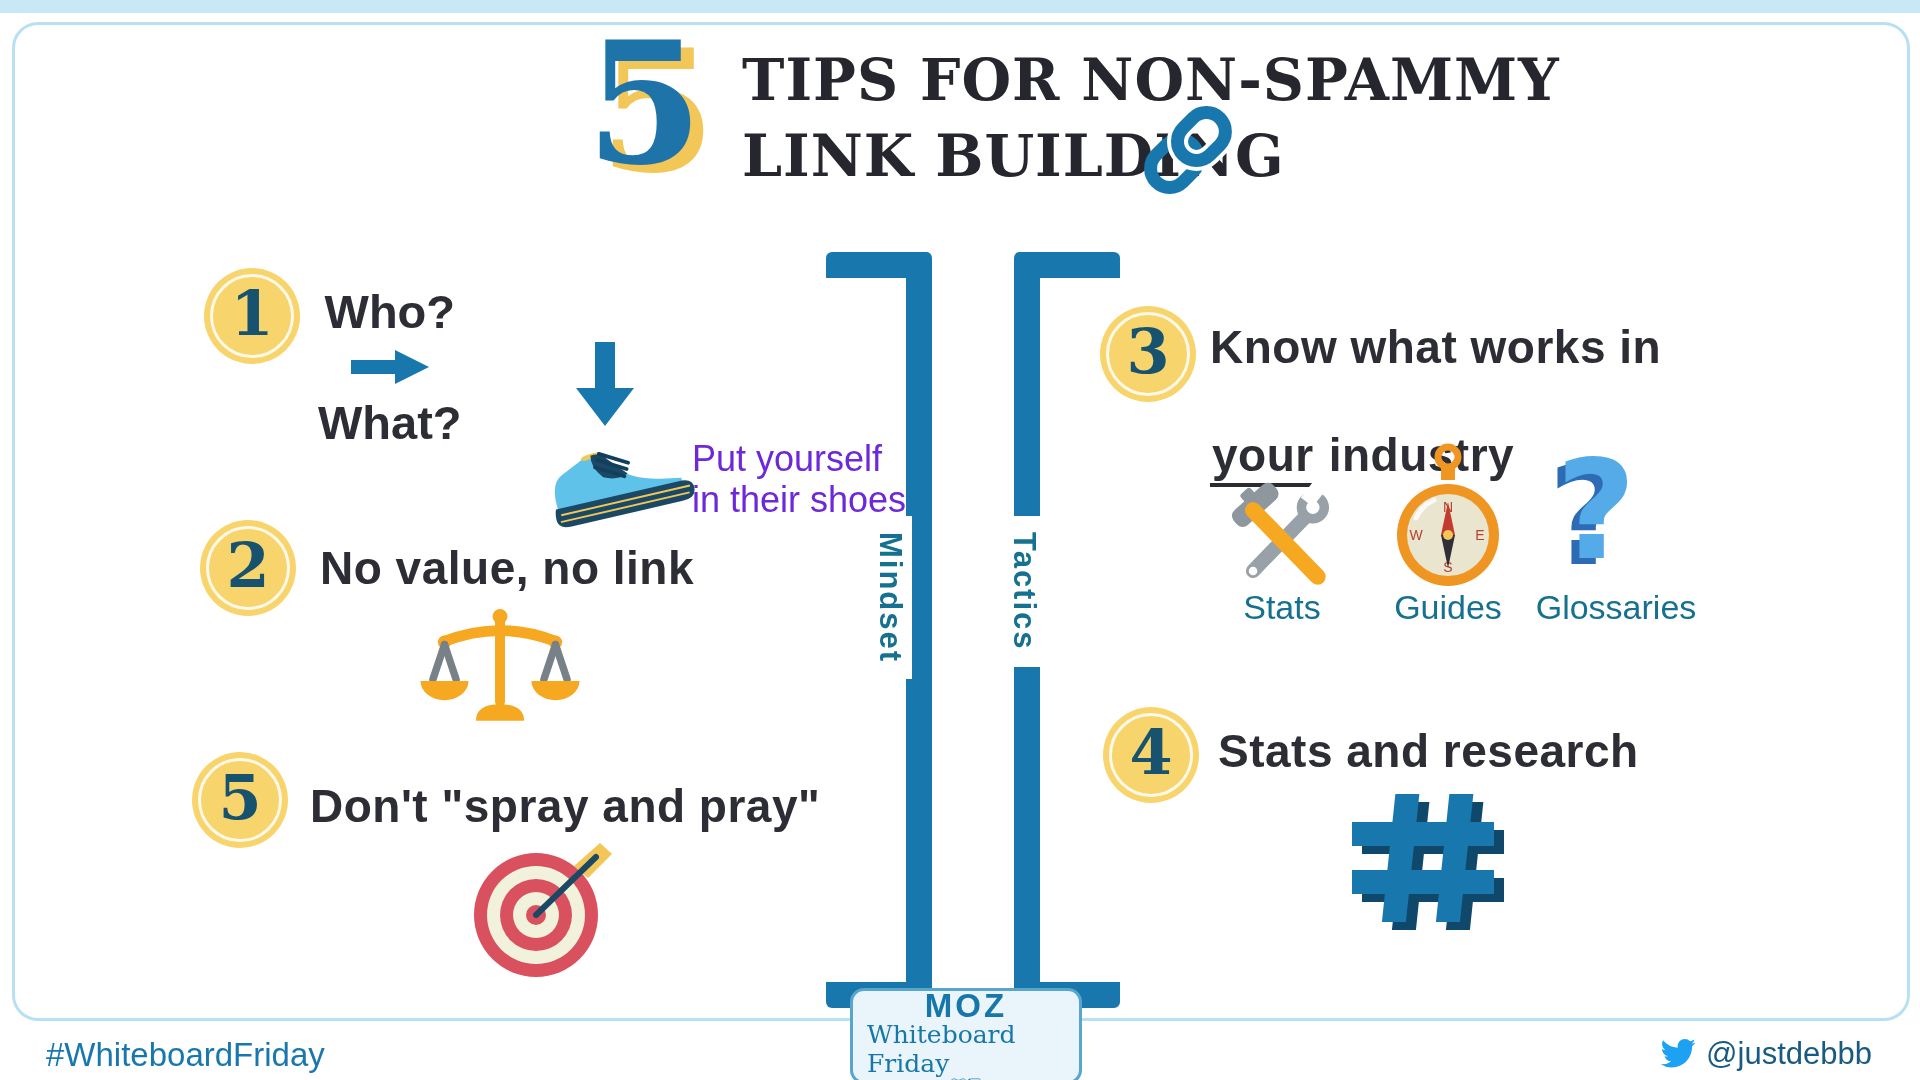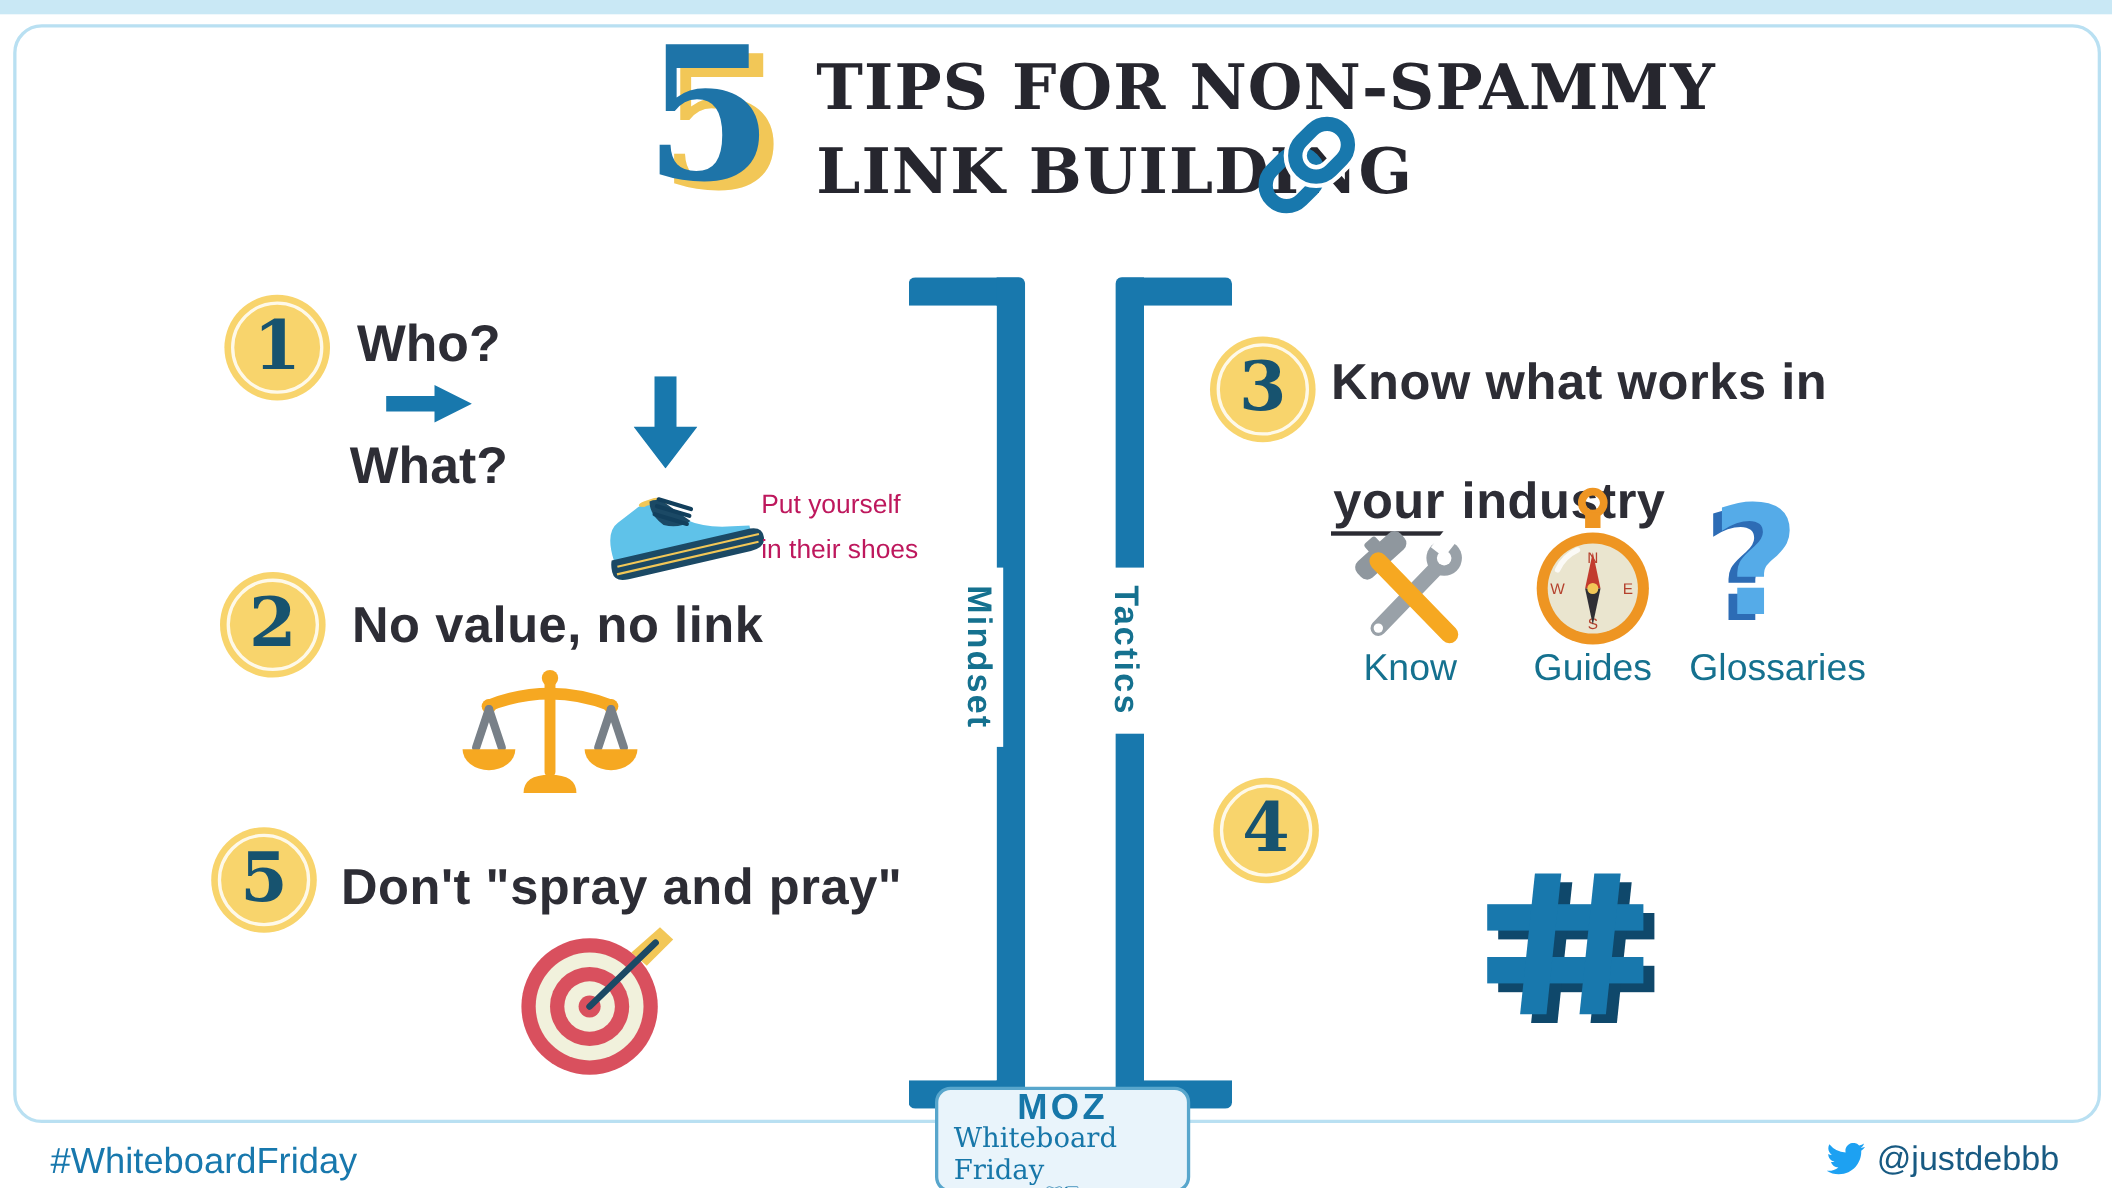--- a/index.html
+++ b/index.html
@@ -31,21 +31,21 @@
   
   .badge{position:absolute;width:96px;height:96px;border-radius:50%;background:#f8d46c;
          display:flex;align-items:center;justify-content:center;}
   .badge::before{content:"";position:absolute;inset:6px;border:3px solid rgba(255,255,255,0.85);border-radius:50%;}
   .badge .num{font-family:"DejaVu Serif",serif;font-weight:bold;font-size:62px;color:#17536f;
               transform:translateY(-3px);}
 
   .item-text{position:absolute;font-weight:bold;font-size:46px;color:#2d2d35;letter-spacing:0.5px;white-space:nowrap;}
   .row1{position:absolute;left:318px;top:284px;display:flex;align-items:center;gap:10px;flex-direction:column;}
   .row1 .w{font-weight:bold;font-size:47px;color:#2d2d35;}
-  .caption{position:absolute;left:692px;top:438px;font-size:24px;line-height:41px;color:#be185d;}
+  .caption{position:absolute;left:692px;top:438px;font-size:36px;line-height:41px;color:#6d28d9;}
 
   .line2wrap{white-space:nowrap;}
   .ul{display:inline-block;border-bottom:4px solid #2b2b33;padding:0 2px 1px 2px;}
   .rest{display:inline-block;margin-left:13px;margin-top:38px;}
 
   .icon-label{position:absolute;top:588px;font-size:34px;color:#15718f;text-align:center;}
   .qmark{position:absolute;left:1556px;top:442px;font-family:"DejaVu Sans",sans-serif;font-weight:bold;
          font-size:138px;line-height:138px;color:#55abe8;text-shadow:-8px 6px 0 #2d6cb5;}
 
   
@@ -185,27 +185,28 @@
     <text x="84" y="98" class="ct">E</text>
     <text x="52" y="130" class="ct">S</text>
     <text x="20" y="98" class="ct">W</text>
     <polygon points="52,60 45,93 59,93" fill="#c23b2e"></polygon>
     <polygon points="52,126 45,93 59,93" fill="#2f2f35"></polygon>
     <circle cx="52" cy="93" r="5" fill="#f2c757"></circle>
   </svg>
 
   <div class="qmark">?</div>
 
-  <div class="icon-label" style="left:1212px;width:140px;">Know</div>
+  <div class="icon-label" style="left:1212px;width:140px;">Stats</div>
   <div class="icon-label" style="left:1386px;width:124px;">Guides</div>
   <div class="icon-label" style="left:1528px;width:176px;">Glossaries</div>
 
   <div class="badge" style="left:1103px;top:707px;">
     <span class="num">4</span>
   </div>
+  <div class="item-text" style="left:1218px;top:724px;">Stats and research</div>
   <svg class="abs" style="left:1348px;top:788px;" width="168" height="144" viewBox="0 0 168 144">
     <g fill="#0f486b" transform="translate(10,8)">
       <rect x="4" y="34" width="142" height="24"></rect>
         <rect x="4" y="82" width="142" height="24"></rect>
       <rect x="48" y="6" width="24" height="128" transform="skewX(-6)"></rect>
       <rect x="102" y="6" width="24" height="128" transform="skewX(-6)"></rect>
     </g>
     <g fill="#1878ad">
       <rect x="4" y="34" width="142" height="24"></rect>
         <rect x="4" y="82" width="142" height="24"></rect>

